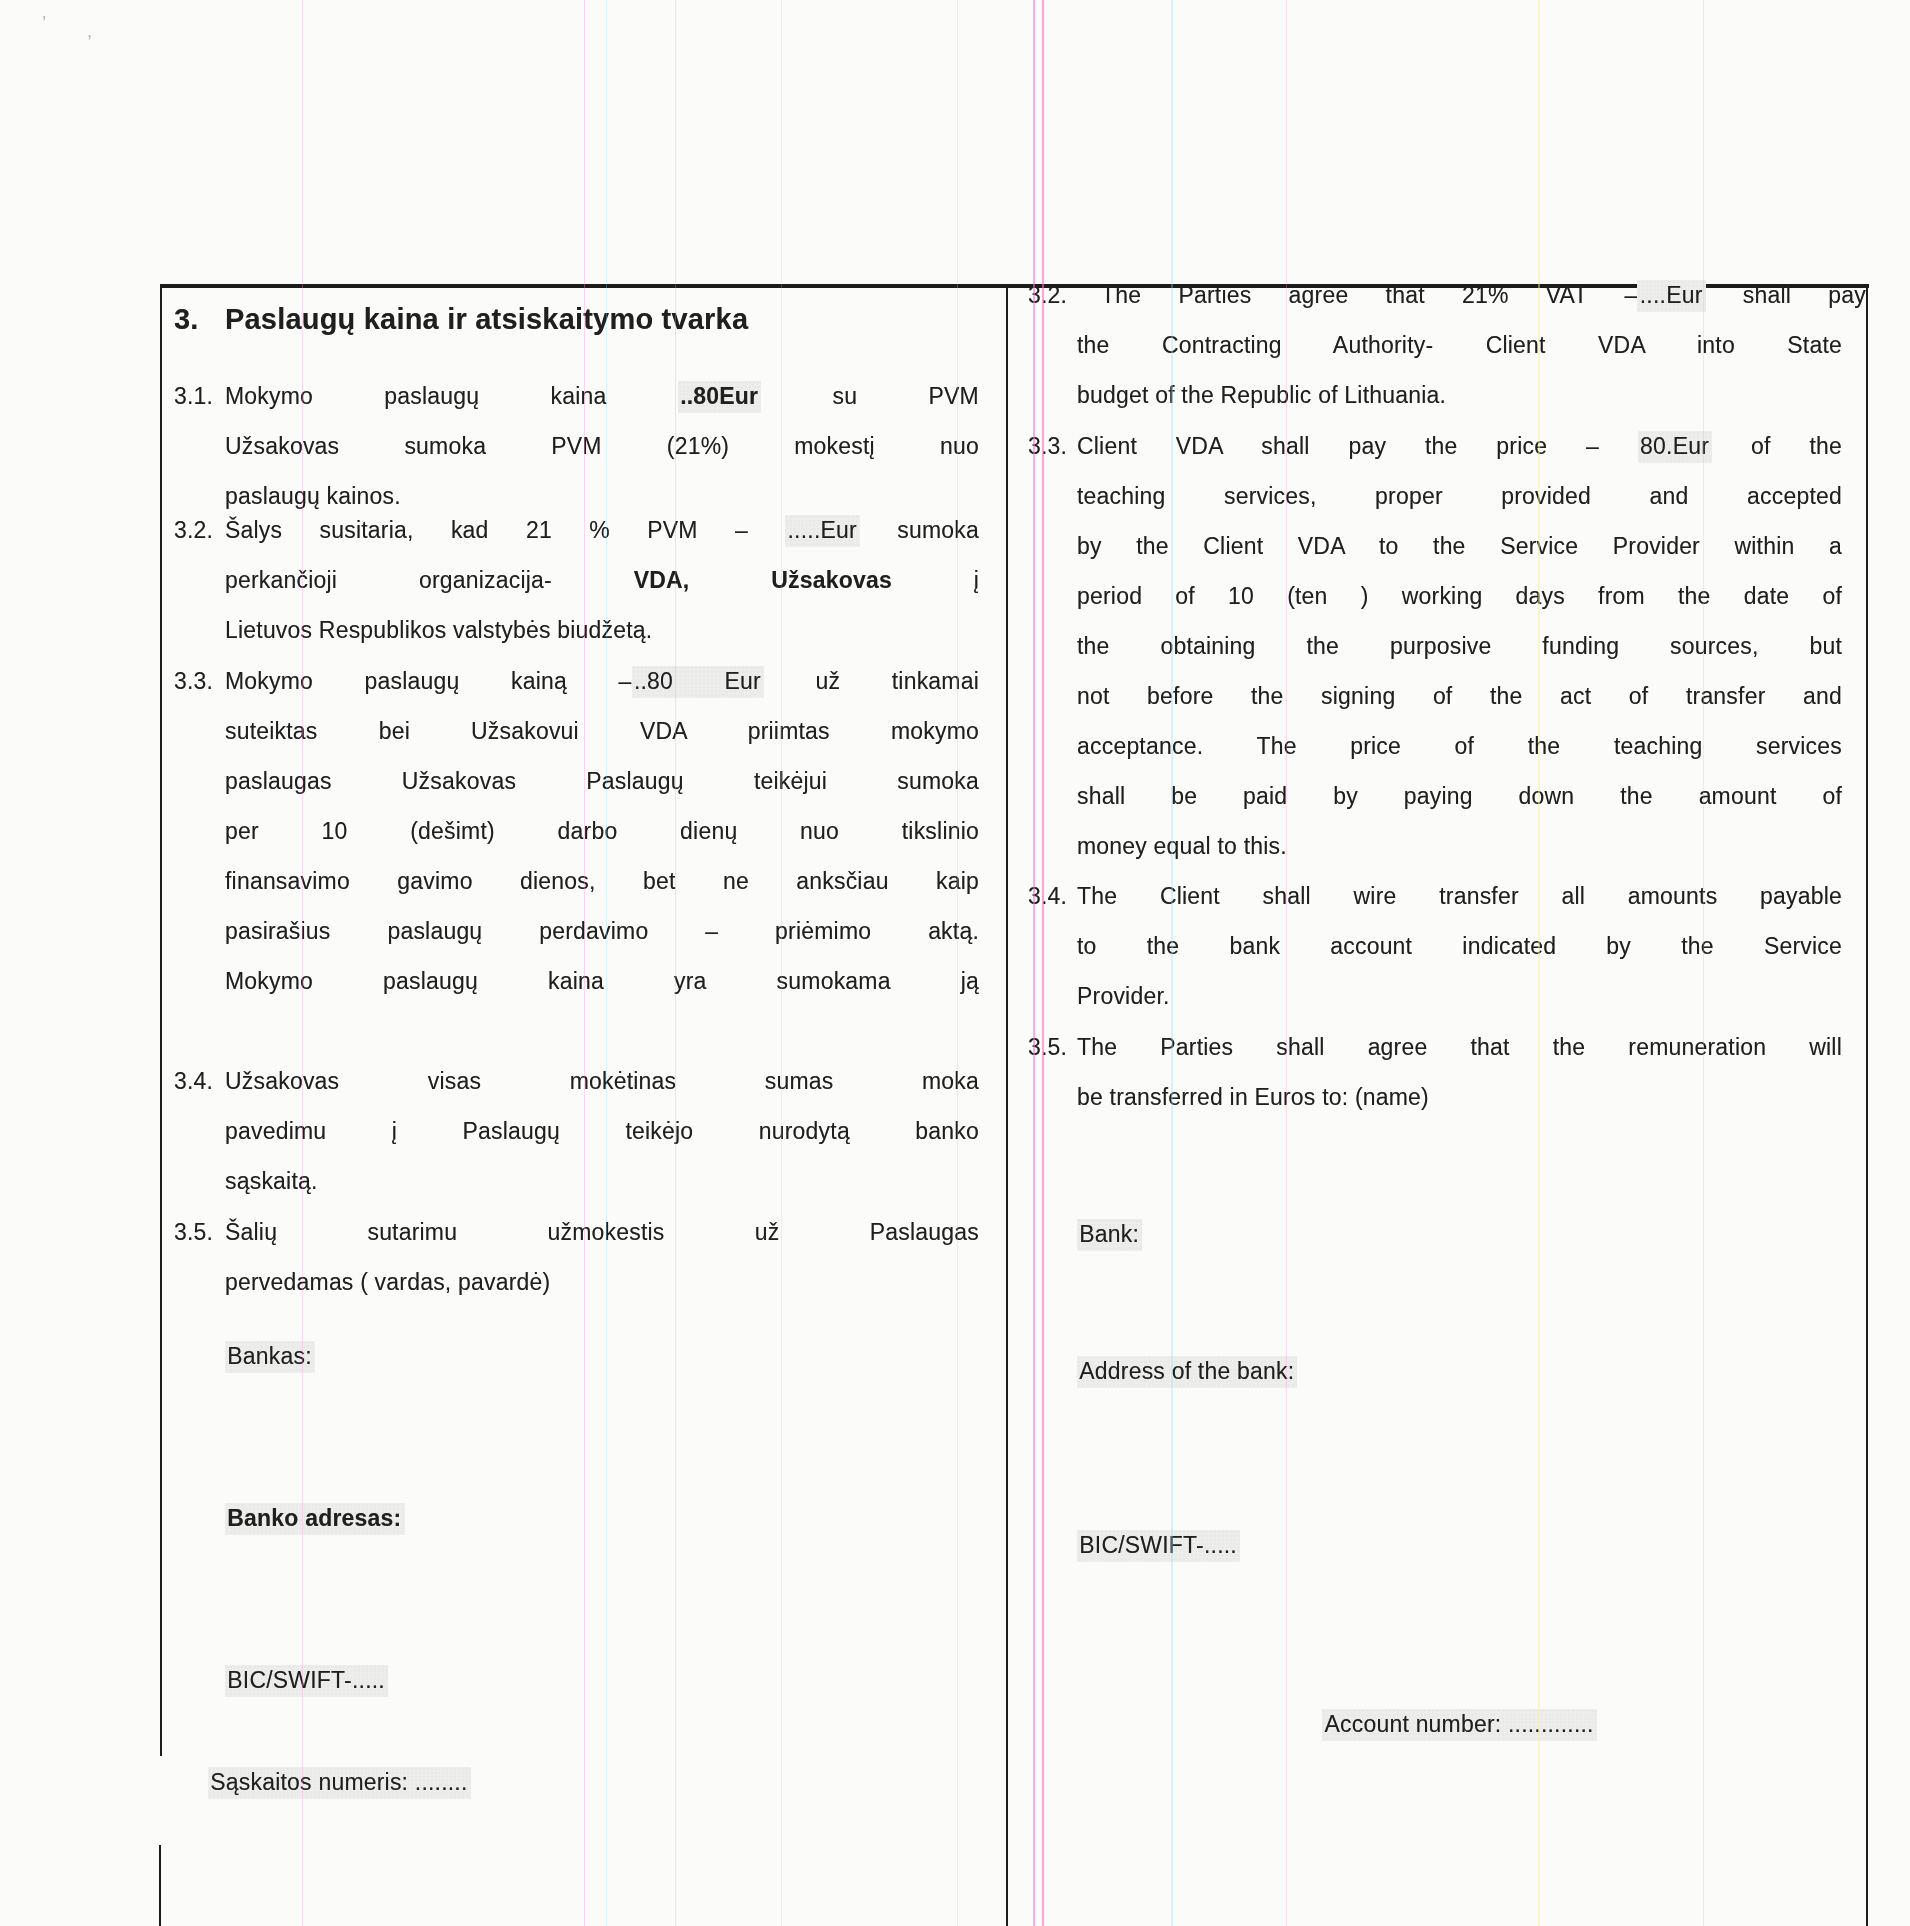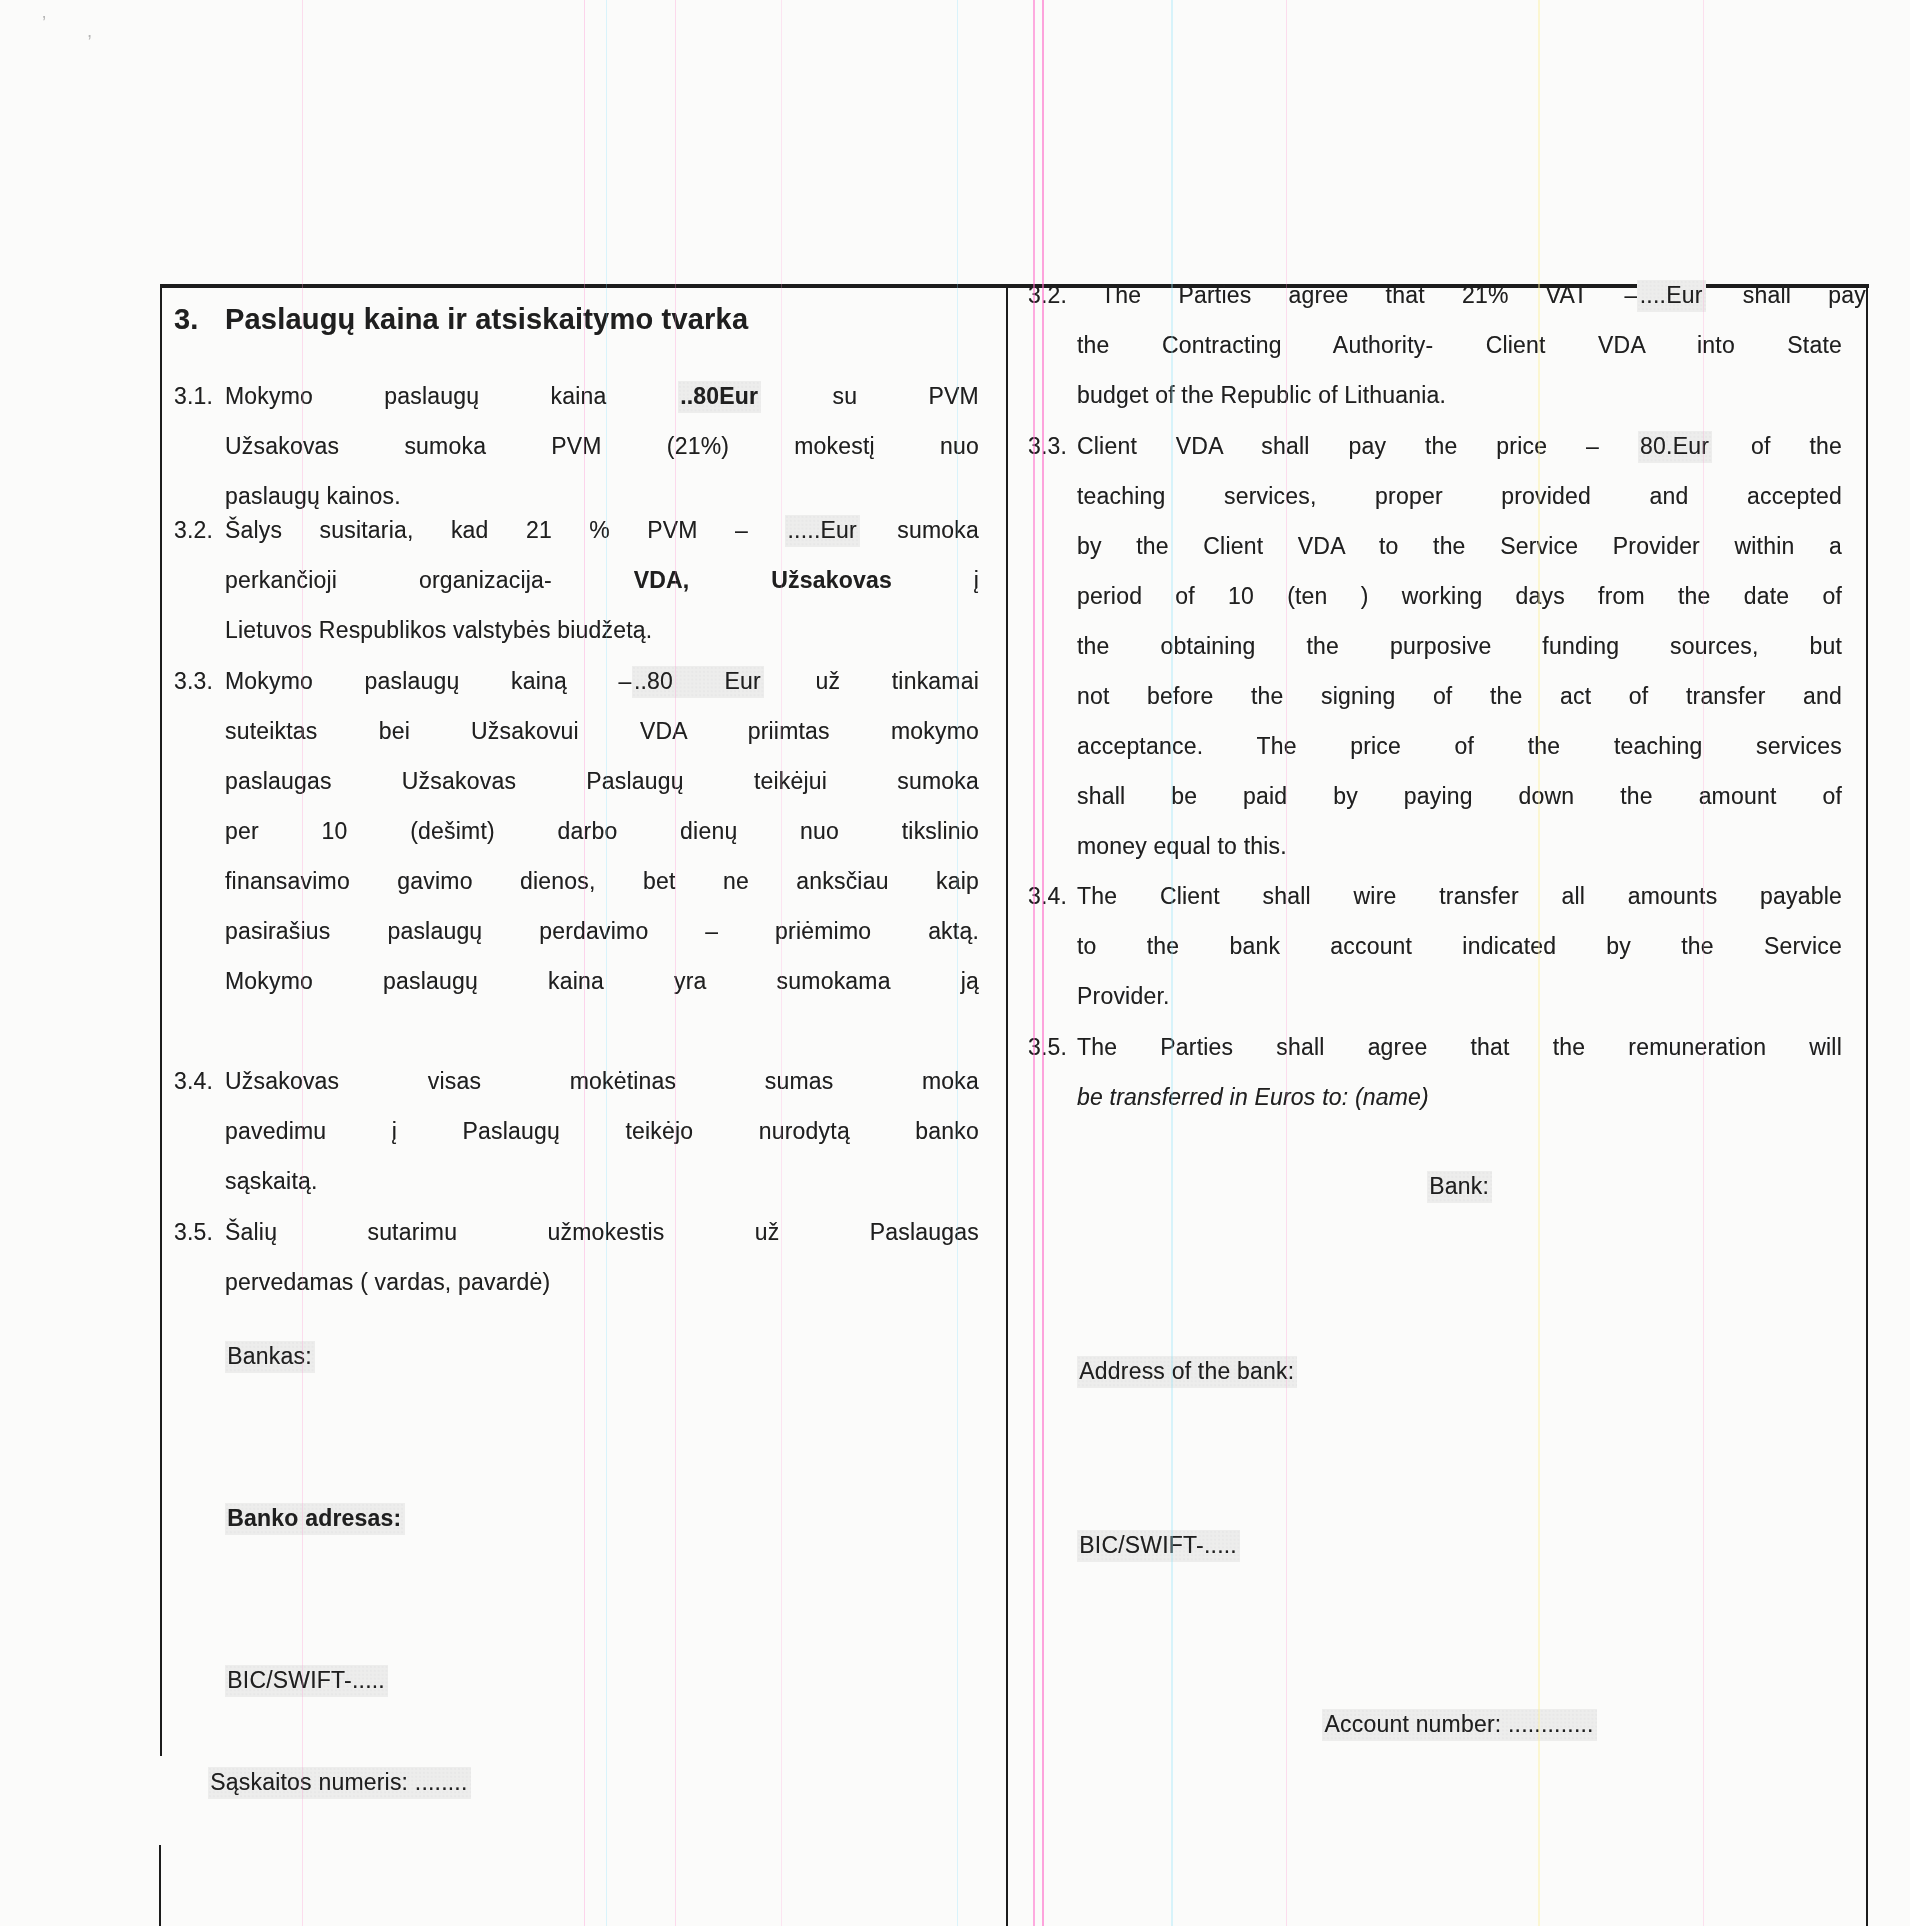--- a/index.html
+++ b/index.html
@@ -111,23 +111,23 @@
       </div>
       <div class="block" style="left: 1077px; top: 871px; width: 765px;">
         <div class="num" style="left: -49px; line-height: 50px;">3.4.</div>
         <div class="line just" style="height: 50px; line-height: 50px;"><span class="seg">The Client shall wire transfer all amounts payable</span></div>
         <div class="line just" style="height: 50px; line-height: 50px;"><span class="seg">to the bank account indicated by the Service</span></div>
         <div class="line" style="height: 50px; line-height: 50px;"><span class="seg">Provider.</span></div>
       </div>
       <div class="block" style="left: 1077px; top: 1022px; width: 765px;">
         <div class="num" style="left: -49px; line-height: 50px;">3.5.</div>
         <div class="line just" style="height: 50px; line-height: 50px;"><span class="seg">The Parties shall agree that the remuneration will</span></div>
-        <div class="line" style="height: 50px; line-height: 50px; font-style: italic;"><span class="seg">be transferred in Euros to: (name)</span></div>
+        <div class="line" style="height: 50px; line-height: 50px;"><span class="seg">be transferred in Euros to: (name)</span></div>
       </div>
-      <div class="block" style="left: 1077px; top: 1161px; width: 765px; text-align: center;">
+      <div class="block" style="left: 1077px; top: 1209px; width: 765px;">
         <div class="line" style="height: 50px; line-height: 50px;"><span class="seg hl">Bank:</span></div>
       </div>
       <div class="block" style="left: 1077px; top: 1346px; width: 765px;">
         <div class="line" style="height: 50px; line-height: 50px;"><span class="seg hl">Address of the bank:</span></div>
       </div>
       <div class="block" style="left: 1077px; top: 1520px; width: 765px;">
         <div class="line" style="height: 50px; line-height: 50px;"><span class="seg hl">BIC/SWIFT-.....</span></div>
       </div>
       <div class="block" style="left: 1077px; top: 1699px; width: 765px;">
         <div class="line" style="height: 50px; line-height: 50px; text-align: center;"><span class="seg hl">Account number: .............</span></div>

